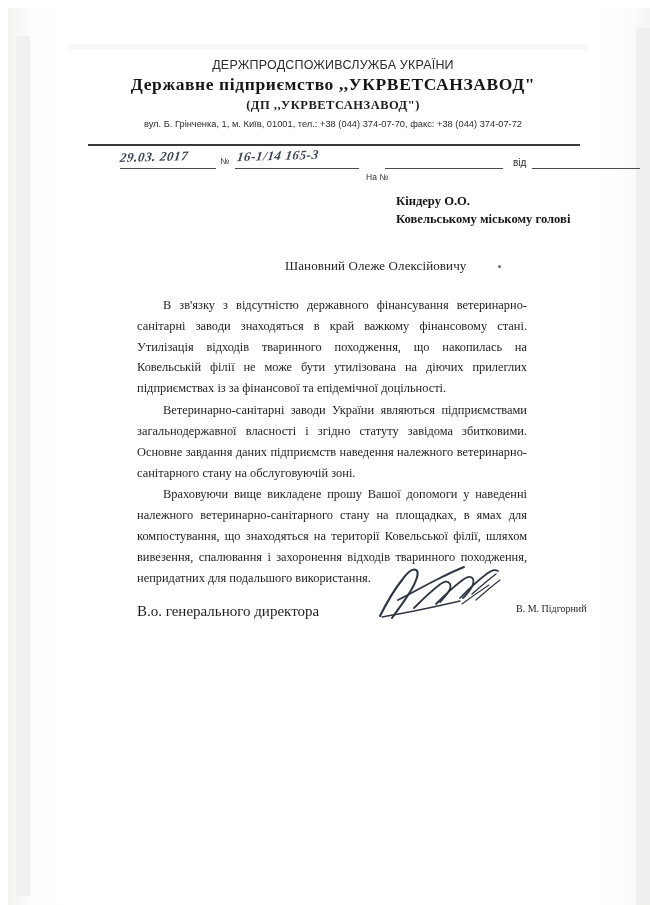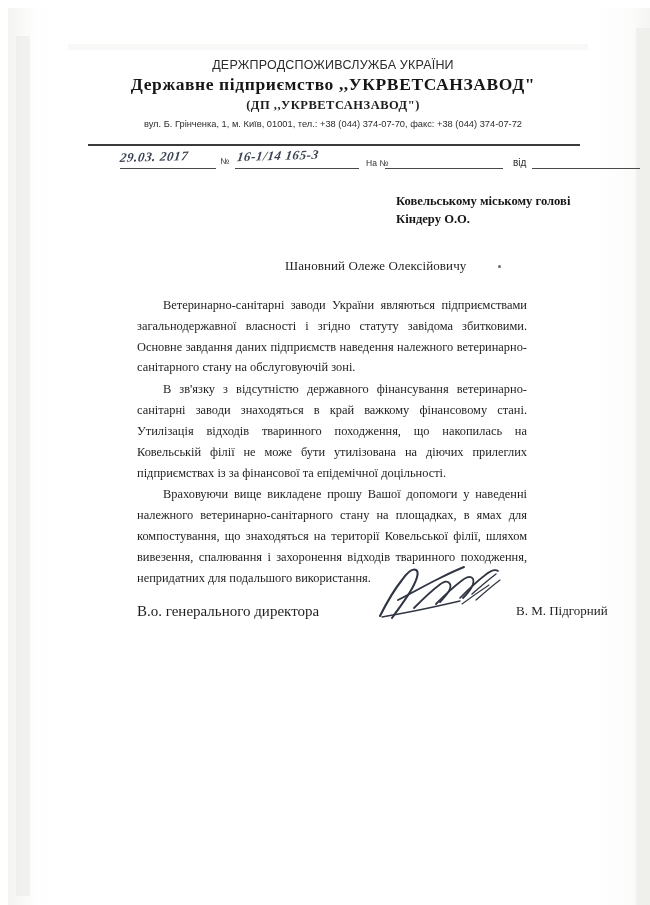--- a/index.html
+++ b/index.html
@@ -112,21 +112,21 @@
   .ref-date { left: 0px; top: 1px; }
   .ref-num  { left: 117px; top: 0px; }
   .ref-lbl {
     position: absolute;
     font-family: "Liberation Sans", sans-serif;
     font-size: 8.5px;
     color: #2e2e2e;
     white-space: nowrap;
   }
   .ref-lbl-no   { left: 100px; top: 8px; }
-  .ref-lbl-onno { left: 246px; top: 10px; }
+  .ref-lbl-onno { left: 246px; top: 24px; }
   .ref-lbl-from { left: 393px; top: 9px; font-size: 10px; }
   .ref-ul {
     position: absolute;
     height: 1px;
     background: #4a4a4a;
     top: 20px;
   }
   .ref-ul-a { left: 0px;   width: 96px; }
   .ref-ul-b { left: 115px; width: 124px; }
   .ref-ul-c { left: 265px; width: 118px; }
@@ -189,21 +189,21 @@
     top: 595px;
     font-family: "Liberation Serif", serif;
     font-size: 15px;
     color: #1e1e1e;
   }
   .sig-name {
     position: absolute;
     left: 508px;
     top: 595px;
     font-family: "Liberation Serif", serif;
-    font-size: 13px;
+    font-size: 10px;
     color: #1e1e1e;
     white-space: nowrap;
   }
   .signature-mark {
     position: absolute;
     left: 368px;
     top: 552px;
     width: 130px;
     height: 62px;
   }
@@ -233,30 +233,30 @@
     <span class="ref-hand ref-num">16-1/14 165-3</span>
     <span class="ref-lbl ref-lbl-onno">На №</span>
     <span class="ref-lbl ref-lbl-from">від</span>
     <span class="ref-ul ref-ul-a"></span>
     <span class="ref-ul ref-ul-b"></span>
     <span class="ref-ul ref-ul-c"></span>
     <span class="ref-ul ref-ul-d"></span>
   </div>
 
   <div class="addressee">
+    <div>Кіндеру О.О.</div>
     <div>Ковельському міському голові</div>
-    <div>Кіндеру О.О.</div>
   </div>
 
   <div class="salutation">Шановний Олеже Олексійовичу</div>
   <div class="salut-mark"></div>
 
   <div class="body-text">
+    <p>В зв'язку з відсутністю державного фінансування ветеринарно-санітарні заводи знаходяться в край важкому фінансовому стані. Утилізація відходів тваринного походження, що накопилась на Ковельській філії не може бути утилізована на діючих прилеглих підприємствах із за фінансової та епідемічної доцільності.</p>
     <p>Ветеринарно-санітарні заводи України являються підприємствами загальнодержавної власності і згідно статуту завідома збитковими. Основне завдання даних підприємств наведення належного ветеринарно-санітарного стану на обслуговуючій зоні.</p>
-    <p>В зв'язку з відсутністю державного фінансування ветеринарно-санітарні заводи знаходяться в край важкому фінансовому стані. Утилізація відходів тваринного походження, що накопилась на Ковельській філії не може бути утилізована на діючих прилеглих підприємствах із за фінансової та епідемічної доцільності.</p>
     <p>Враховуючи вище викладене прошу Вашої допомоги у наведенні належного ветеринарно-санітарного стану на площадках, в ямах для компостування, що знаходяться на території Ковельської філії, шляхом вивезення, спалювання і захоронення відходів тваринного походження, непридатних для подальшого використання.</p>
   </div>
 
   <div class="sig-role">В.о. генерального директора</div>
 
   <div class="signature-mark">
     <svg width="130" height="62" viewBox="0 0 130 62" xmlns="http://www.w3.org/2000/svg">
       <g fill="none" stroke="#2f3543" stroke-linecap="round" stroke-linejoin="round">
         <path d="M4 56 C10 44, 18 30, 26 20 C31 13, 36 8, 40 10 C44 12, 40 22, 34 32 C28 42, 20 52, 16 58" stroke-width="2.1"></path>
         <path d="M22 40 C34 34, 48 26, 60 20 C70 15, 80 10, 88 7" stroke-width="1.9"></path>

